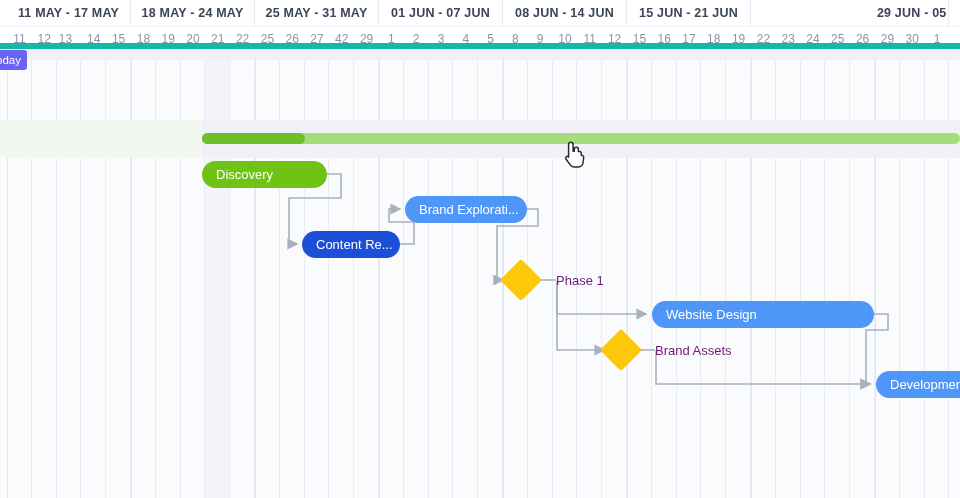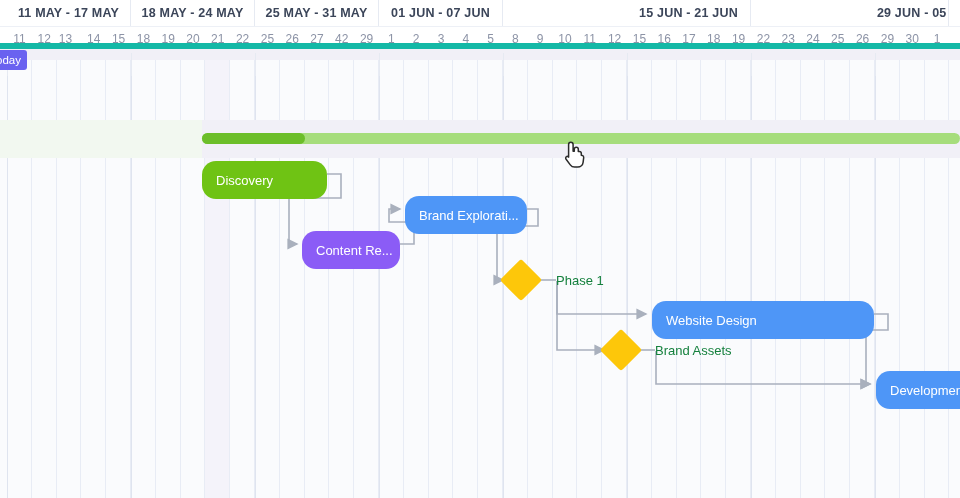--- a/index.html
+++ b/index.html
@@ -42,28 +42,28 @@
   .band-green{background:#f2f8f0;}
 
   
   .summary-track{position:absolute;height:11px;border-radius:6px;background:#a6dd7c;z-index:3;}
   .summary-fill{position:absolute;left:0;top:0;height:11px;border-radius:6px;background:#6cbe2a;}
 
   
   .conn{position:absolute;left:0;top:0;width:960px;height:498px;z-index:2;pointer-events:none;}
 
   
-  .bar{position:absolute;height:38px;border-radius:14px;display:flex;align-items:center;
+  .bar{position:absolute;height:27px;border-radius:14px;display:flex;align-items:center;
        padding:0 14px;box-sizing:border-box;color:#ffffff;font-size:13px;
        white-space:nowrap;overflow:hidden;z-index:4;}
 
   
   .diamond{position:absolute;width:30px;height:30px;background:#fdc70a;
            transform:rotate(45deg);border-radius:3px;z-index:4;}
-  .ms-label{position:absolute;font-size:13px;color:#15803d;white-space:nowrap;z-index:4;}
+  .ms-label{position:absolute;font-size:13px;color:#701a75;white-space:nowrap;z-index:4;}
 
   
   .cursor{position:absolute;z-index:20;}
 </style>
 </head>
 <body>
 
 <div id="gantt">
 
   <div class="grid-layer" id="gridLayer">
@@ -149,21 +149,21 @@
       <path d="M874,314 L888,314 L888,330 L866,330 L866,384 L870,384" marker-end="url(#arw)"></path>
 
       <path d="M656,351 L656,384 L870,384" marker-end="url(#arw)"></path>
     </g>
   </svg>
 
   <div id="bars">
       <div class="bar" style="left: 202px; top: 161px; width: 125px; background: rgb(111, 195, 20);">
         <span>Discovery</span>
       </div>
-      <div class="bar" style="left: 302px; top: 231px; width: 98px; background: #8b5cf6;">
+      <div class="bar" style="left: 302px; top: 231px; width: 98px; background: #1d4ed8;">
         <span>Content Re...</span>
       </div>
       <div class="bar" style="left: 405px; top: 196px; width: 122px; background: rgb(78, 150, 247);">
         <span>Brand Explorati...</span>
       </div>
       <div class="bar" style="left: 652px; top: 301px; width: 222px; background: rgb(78, 150, 247);">
         <span>Website Design</span>
       </div>
       <div class="bar" style="left: 876px; top: 371px; width: 130px; background: rgb(78, 150, 247);">
         <span>Development</span>
@@ -176,20 +176,21 @@
       <div class="diamond" style="left: 606px; top: 335px; background: rgb(253, 199, 10);"></div>
       <div class="ms-label" style="left: 655px; top: 343px;">Brand Assets</div>
     </div>
 
   <div class="header">
     <div class="week-row" id="weekRow">
         <div class="week-cell" style="left: 7px; width: 124px;">11 MAY - 17 MAY</div>
         <div class="week-cell" style="left: 131px; width: 124px;">18 MAY - 24 MAY</div>
         <div class="week-cell" style="left: 255px; width: 124px;">25 MAY - 31 MAY</div>
         <div class="week-cell" style="left: 379px; width: 124px;">01 JUN - 07 JUN</div>
+        <div class="week-cell" style="left: 503px; width: 124px;">08 JUN - 14 JUN</div>
         <div class="week-cell" style="left: 627px; width: 124px;">15 JUN - 21 JUN</div>
         <div class="week-cell" style="left: 875px; width: 74.4px;">29 JUN - 05</div>
       </div>
     <div class="day-row" id="dayRow">
         <div class="day-sep" style="left: 7px;"></div>
         <div class="day-cell" style="left: 7px;">11</div>
         <div class="day-cell" style="left: 31.8px;">12</div>
         <div class="day-cell" style="left: 53px;">13</div>
         <div class="day-cell" style="left: 81.4px;">14</div>
         <div class="day-cell" style="left: 106.2px;">15</div>

